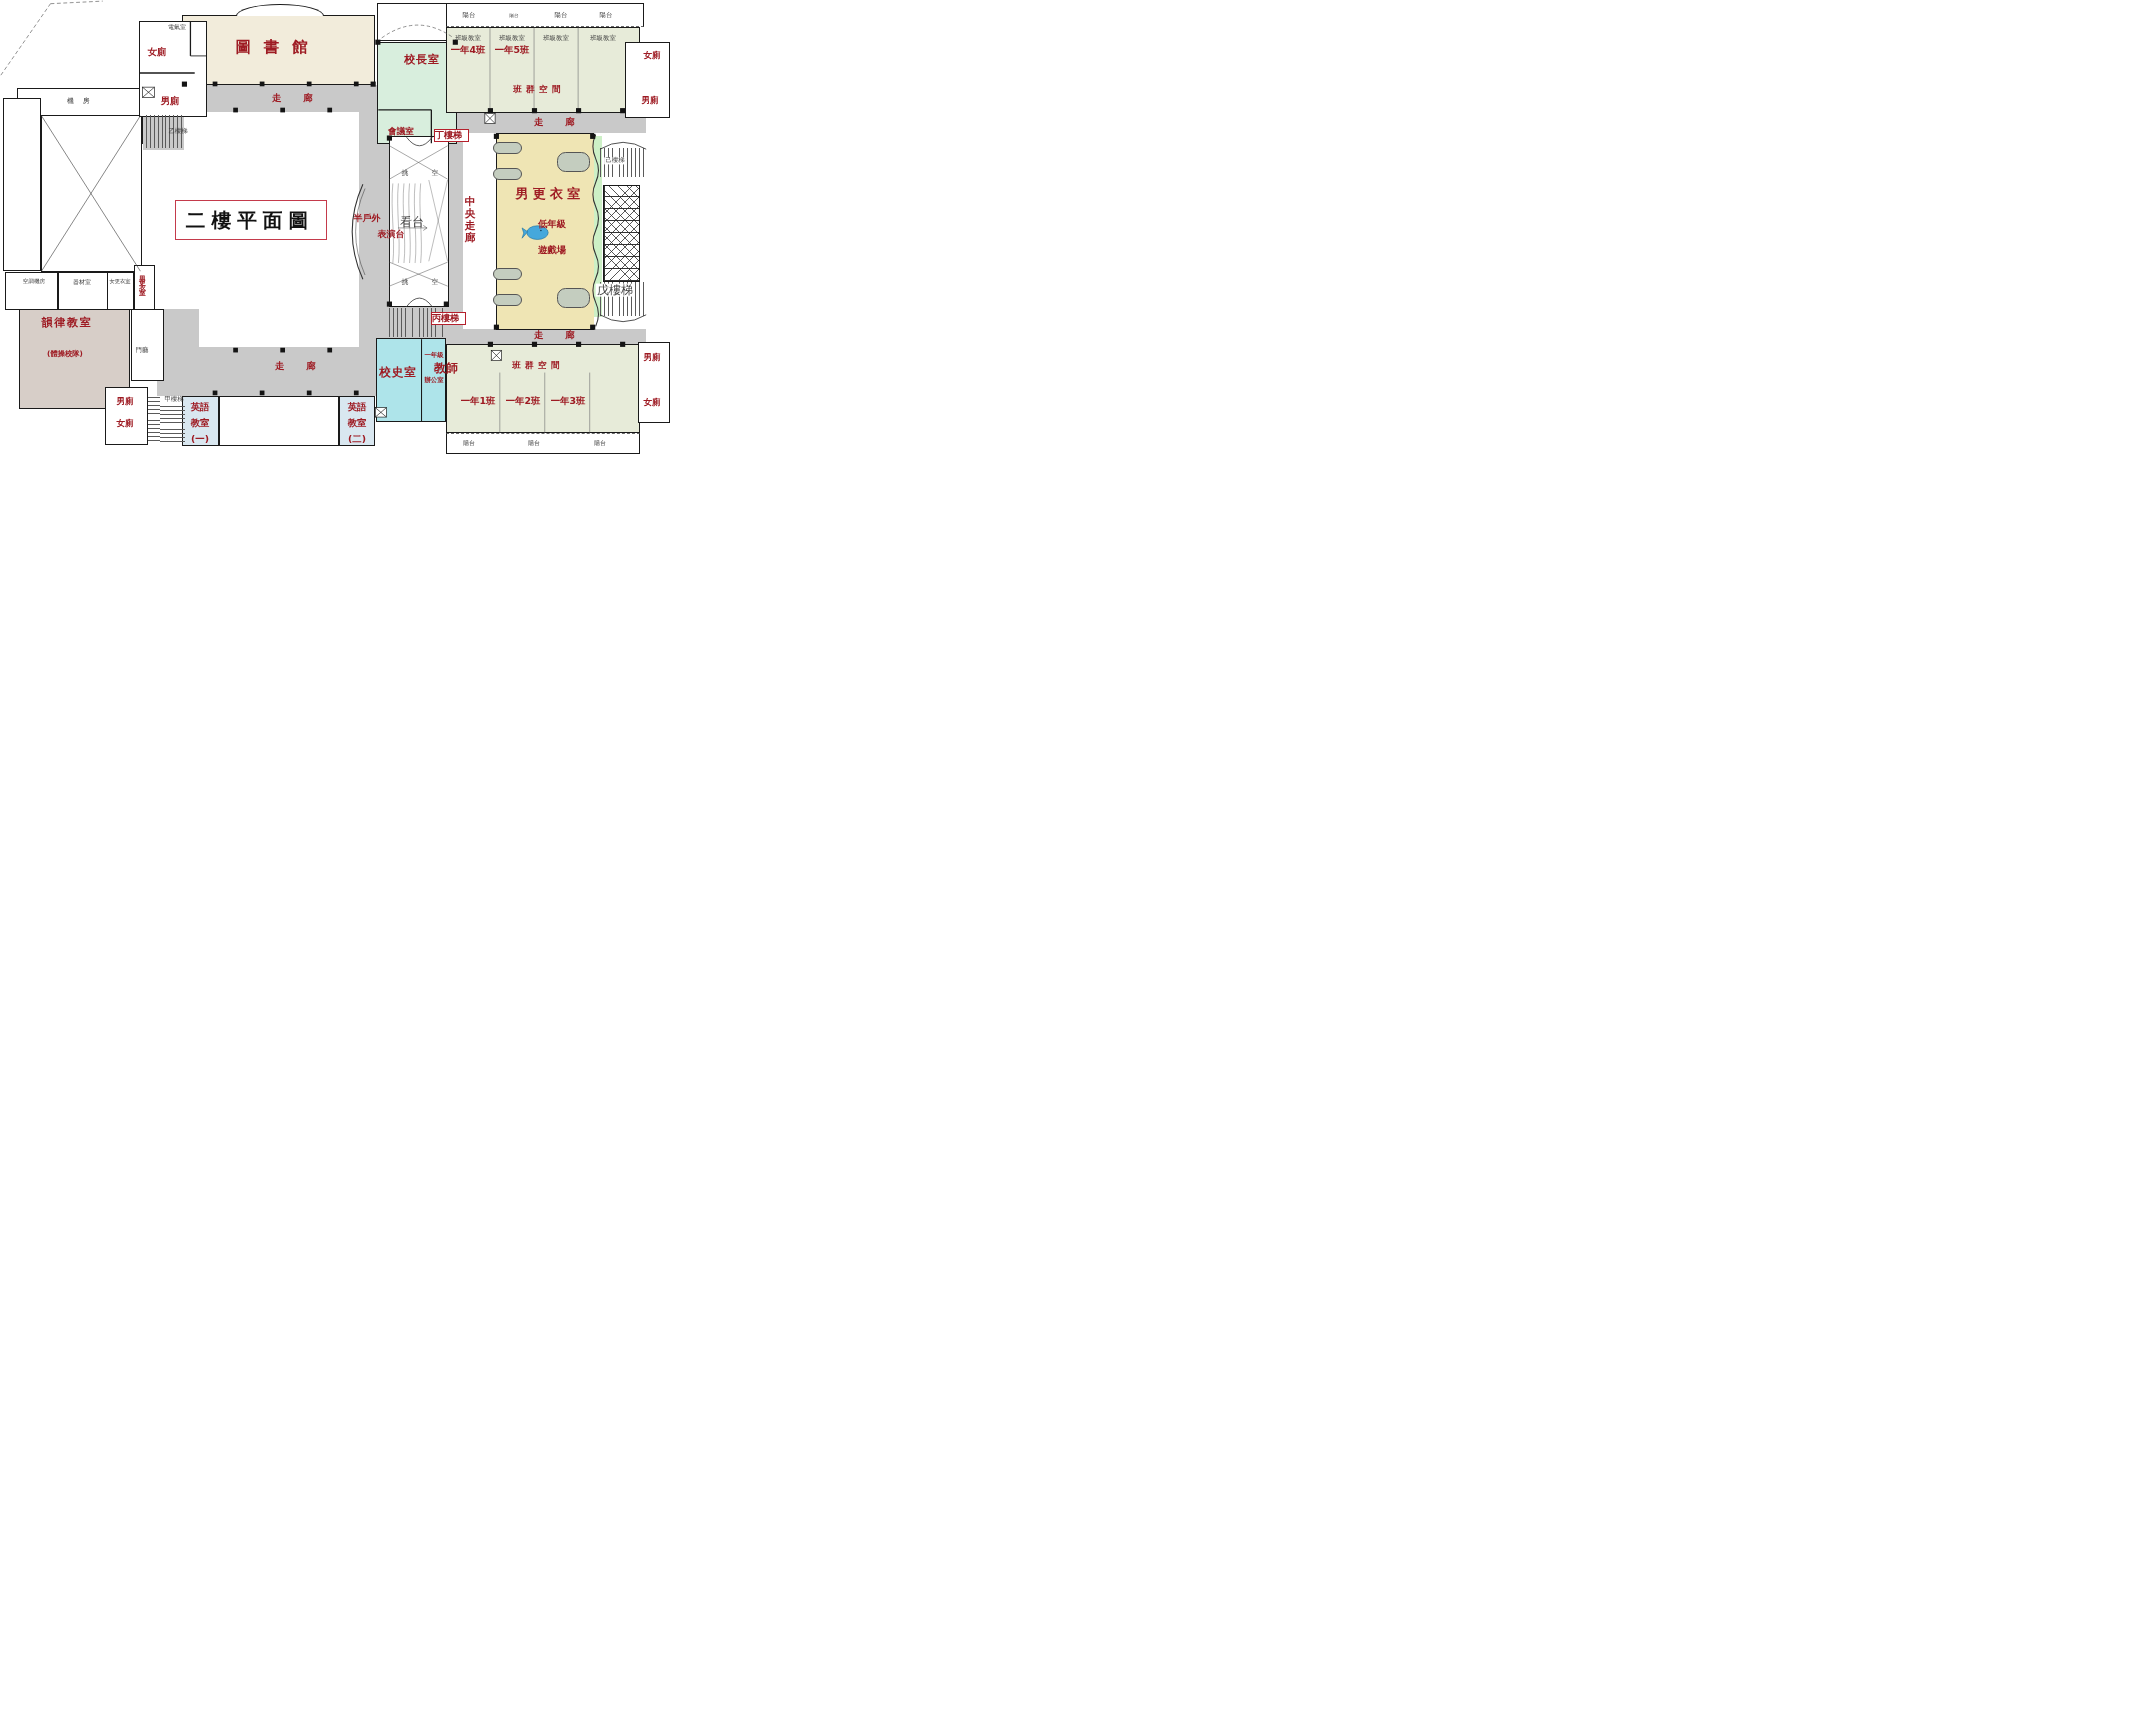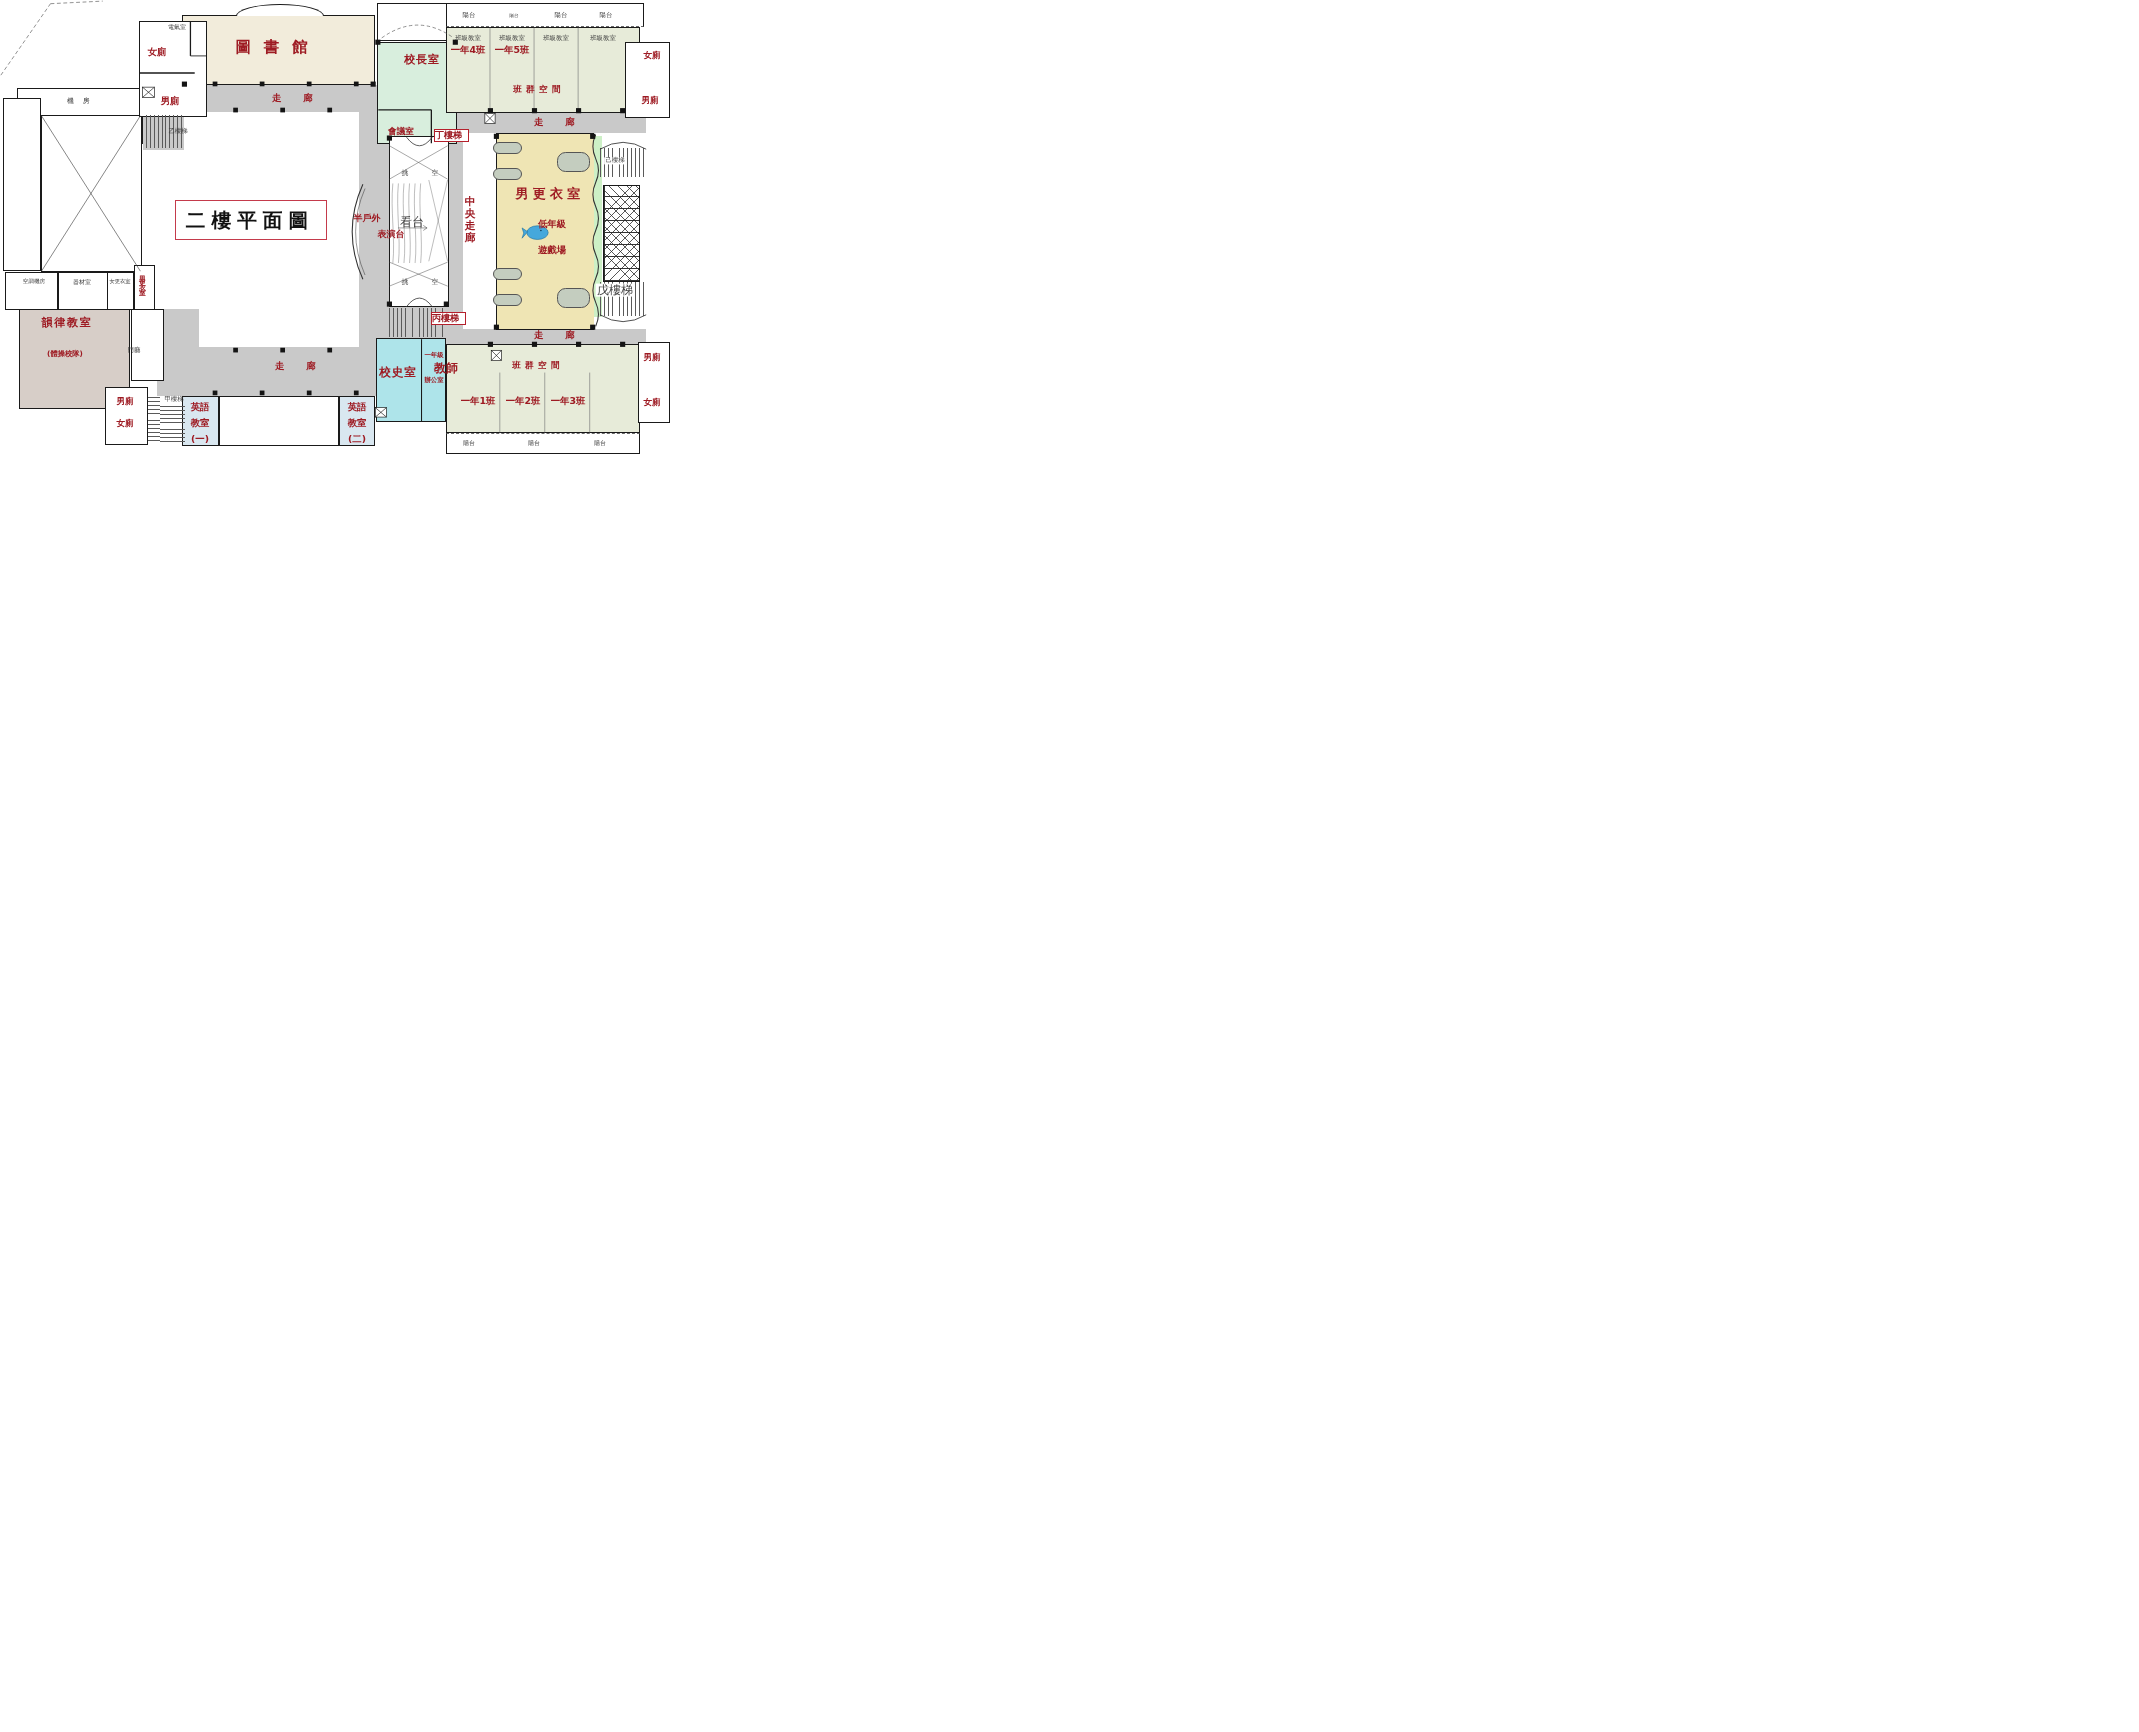--- a/index.html
+++ b/index.html
@@ -258,21 +258,21 @@
     </div>
   <div class="stairbox" style="left:431px;top:312px;">
       <span>丙樓梯</span>
     </div>
 
   <div class="glbl" style="left:80px;top:101px;font-size:6.8px;letter-spacing:3.4px;">機 房</div>
   <div class="glbl" style="left:177px;top:27px;font-size:6px;">電氣室</div>
   <div class="glbl" style="left:34px;top:282px;font-size:5.6px;">空調機房</div>
   <div class="glbl" style="left:82px;top:282px;font-size:6px;">器材室</div>
   <div class="glbl" style="left:120px;top:282px;font-size:5.3px;">女更衣室</div>
-  <div class="glbl" style="left:134px;top:350px;font-size:6.4px;">門廳</div>
+  <div class="glbl" style="left:142px;top:350px;font-size:6.4px;">門廳</div>
   <div class="glbl" style="left:178px;top:131px;font-size:6.4px;">乙樓梯</div>
   <div class="glbl" style="left:174px;top:399px;font-size:6.4px;">甲樓梯</div>
   <div class="glbl" style="left:615px;top:161px;font-size:6.4px;background:#fff;padding:0.4px 1.3px;">己樓梯</div>
   <div class="glbl" style="left:615px;top:290px;font-size:12px;background:#fff;padding:0.4px 1.3px;">戊樓梯</div>
   <div class="glbl" style="left:412px;top:222px;font-size:12px;">看台</div>
   <div class="glbl" style="left:405px;top:173px;font-size:6.8px;">挑</div>
   <div class="glbl" style="left:435px;top:173px;font-size:6.8px;">空</div>
   <div class="glbl" style="left:405px;top:282px;font-size:6.8px;">挑</div>
   <div class="glbl" style="left:435px;top:282px;font-size:6.8px;">空</div>
   <div class="glbl" style="left:468px;top:38px;font-size:6.4px;">班級教室</div>

